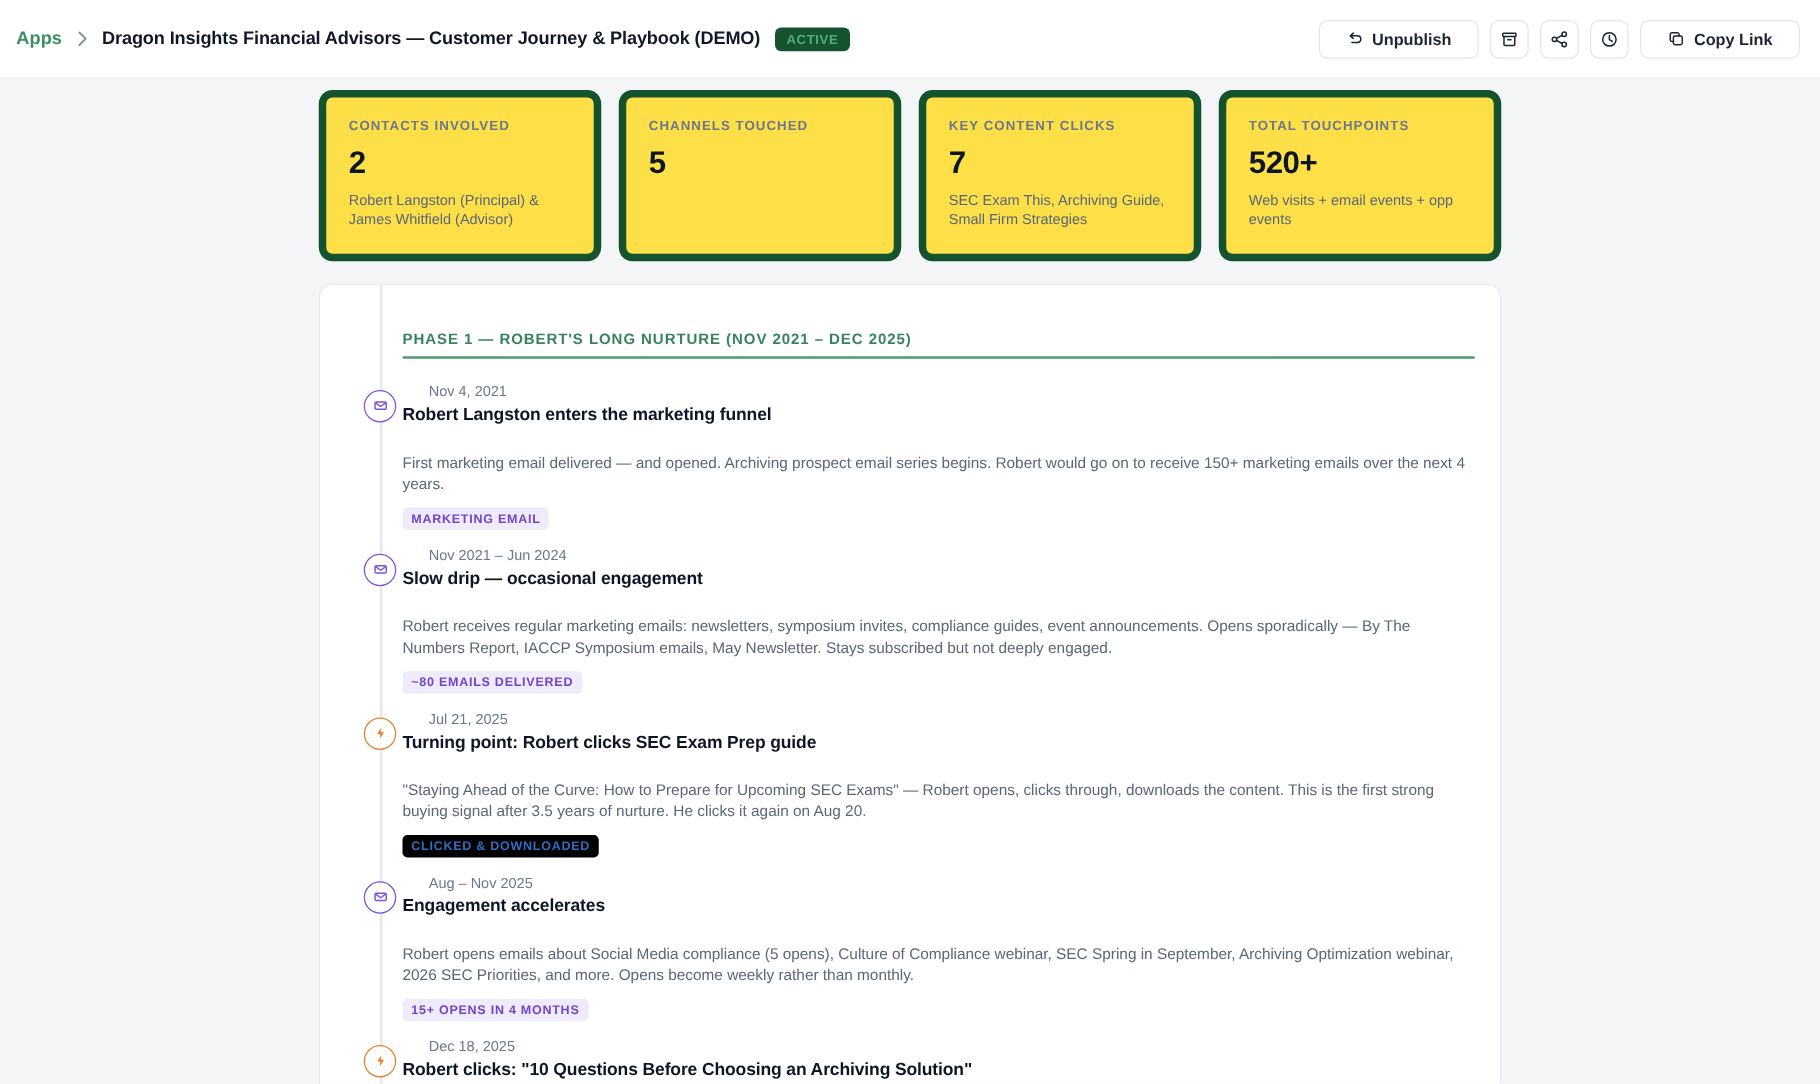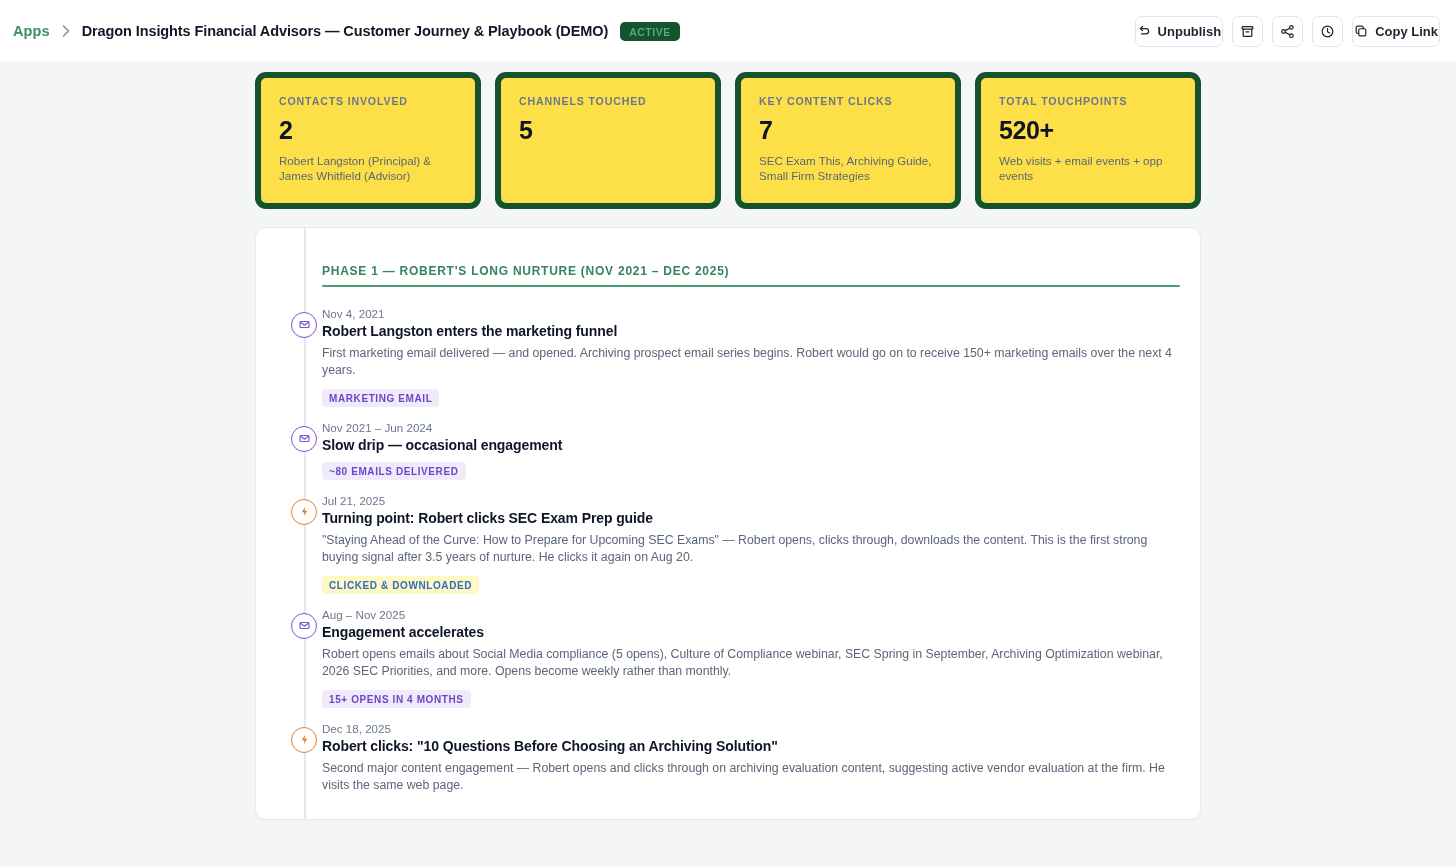--- a/index.html
+++ b/index.html
@@ -55,21 +55,21 @@
   .topbar-spacer { flex: 1; }
   .tb-actions { display: flex; align-items: center; gap: 9px; }
   .tb-btn {
     height: 31px;
     background: #fff;
     border: 1px solid #e3e6ea;
     border-radius: 7px;
     display: flex;
     align-items: center;
     gap: 7px;
-    padding: 0 1px;
+    padding: 0 21px;
     font-size: 13px;
     font-weight: 600;
     color: #1d2433;
     cursor: pointer;
     white-space: nowrap;
   }
   .tb-btn.icon-only { width: 31px; padding: 0; justify-content: center; }
   .tb-btn svg { display: block; }
   .stats {
     display: flex;
@@ -163,46 +163,46 @@
     display: flex;
     align-items: center;
     justify-content: center;
     z-index: 2;
   }
   .tl-dot.email  { border: 1.6px solid #7c54d8; }
   .tl-dot.click  { border: 1.6px solid #e98029; }
   .tl-dot svg { display: block; }
 
   .tl-content { margin-left: 31px; flex: 1; min-width: 0; }
-  .tl-date { font-size: 11.6px; color: #6b778c; }
+  .tl-date { font-size: 11.6px; color: #6b778c; margin-left: 21px; }
   .tl-item-title {
     margin-top: 3px;
     font-size: 14px;
     font-weight: 700;
     color: #0d1526;
     letter-spacing: -.1px;
   }
   .tl-desc {
-    margin-top: 6px;
+    margin-top: 23px;
     font-size: 12.3px;
     line-height: 1.42;
     color: #5a6679;
     max-width: 880px;
   }
   .tl-badge {
     display: inline-block;
     margin-top: 9px;
     font-size: 10px;
     font-weight: 700;
     letter-spacing: .6px;
     padding: 4px 7px 3px;
     border-radius: 4px;
   }
   .tl-badge.purple { background: #f0ebfb; color: #6e45c9; }
-  .tl-badge.blue   { background: #fef9c3; color: #2f6dc2; }
+  .tl-badge.blue   { background: #000000; color: #2f6dc2; }
 </style>
 </head>
 <body>
 
 <div class="topbar">
   <span class="crumb-apps">Apps</span>
   <span class="crumb-sep">
     <svg width="8" height="12" viewBox="0 0 8 12" fill="none">
         <path d="M1.5 1L6.5 6L1.5 11" stroke="#8a93a3" stroke-width="1.6" stroke-linecap="round" stroke-linejoin="round"></path>
       </svg>
@@ -318,20 +318,21 @@
       <div class="tl-item">
         <div class="tl-dot email">
           <svg width="11" height="11" viewBox="0 0 14 14" fill="none">
             <rect x="1.3" y="3.2" width="11.4" height="7.6" rx="1.3" stroke="#7c54d8" stroke-width="1.5"></rect>
             <path d="M1.9 4.2L7 7.9L12.1 4.2" stroke="#7c54d8" stroke-width="1.5" stroke-linecap="round" stroke-linejoin="round"></path>
           </svg>
         </div>
         <div class="tl-content">
           <div class="tl-date">Nov 2021 – Jun 2024</div>
           <div class="tl-item-title">Slow drip — occasional engagement</div>
+          <div class="tl-desc">Robert receives regular marketing emails: newsletters, symposium invites, compliance guides, event announcements. Opens sporadically — By The Numbers Report, IACCP Symposium emails, May Newsletter. Stays subscribed but not deeply engaged.</div>
           <span class="tl-badge purple">~80 EMAILS DELIVERED</span>
         </div>
       </div>
 
       <div class="tl-item">
         <div class="tl-dot click">
           <svg width="11" height="11" viewBox="0 0 14 14" fill="none">
             <path d="M7.8 1.4L3.4 7.9H6.7L6.2 12.6L10.6 6.1H7.3L7.8 1.4Z" fill="#e98029"></path>
           </svg>
         </div>

